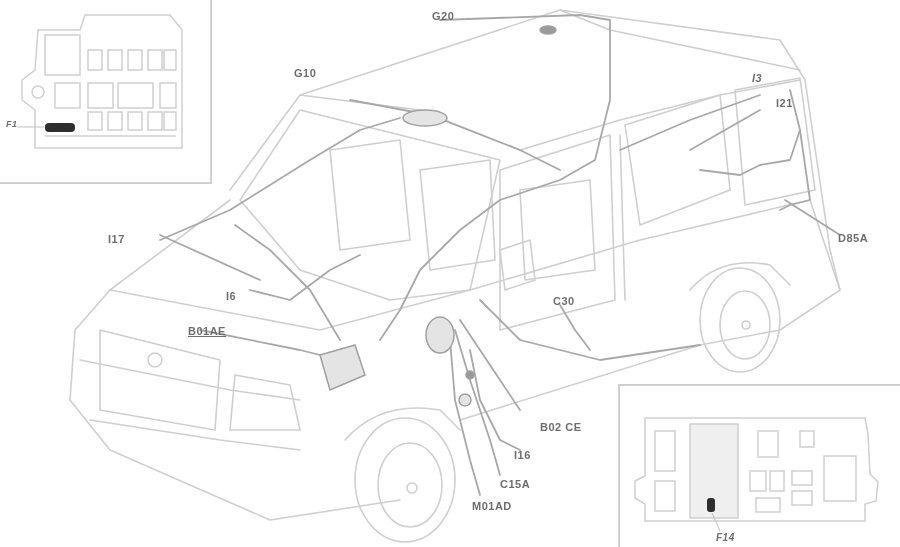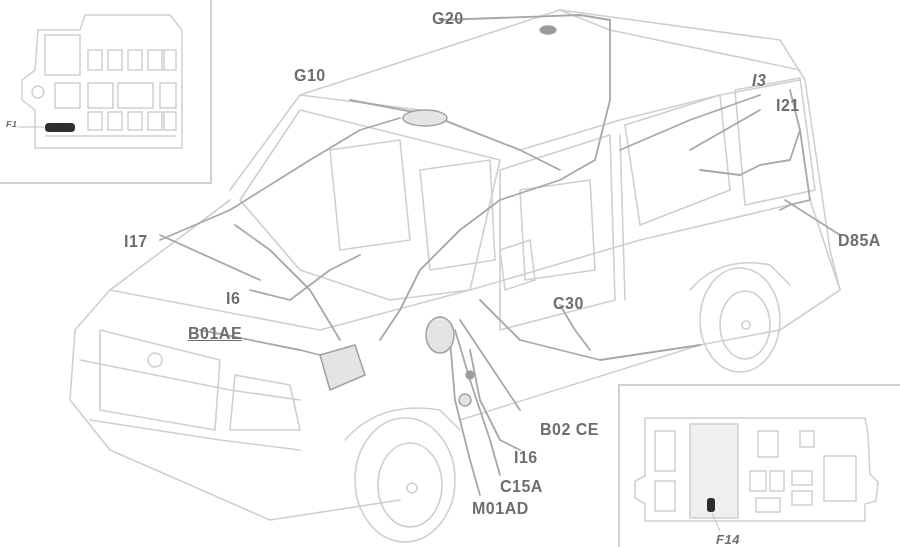--- a/index.html
+++ b/index.html
@@ -1,19 +1,19 @@
 <!DOCTYPE html>
 <html><head>
 <meta charset="utf-8">
 <style>
   html, body { margin:0; padding:0; background:#ffffff; }
   body { width:900px; height:547px; position:relative; overflow:hidden;
          font-family:"Liberation Sans", sans-serif; }
   .canvas { position:absolute; left:0; top:0; width:900px; height:547px; }
-  .lbl { position:absolute; font-size:16px; color:#6e6e6e; font-weight:bold;
+  .lbl { position:absolute; font-size:11px; color:#6e6e6e; font-weight:bold;
          letter-spacing:0.5px; filter:blur(0.6px); white-space:nowrap; }
   .inset { position:absolute; background:#fff; border:2px solid #d6d6d6;font-style:italic; }
 </style>
 </head>
 <body>
 
 <div class="canvas">
 <svg width="900" height="547" viewBox="0 0 900 547">
   <g fill="none" stroke="#cfcfcf" stroke-width="1.6" stroke-linejoin="round" stroke-linecap="round">
 
@@ -131,28 +131,28 @@
       <rect x="172" y="85" width="20" height="14"></rect>
         <rect x="172" y="105" width="20" height="14"></rect>
       <rect x="136" y="112" width="24" height="14"></rect>
       <rect x="204" y="70" width="32" height="45"></rect>
       <rect x="35" y="45" width="20" height="40"></rect>
         <rect x="35" y="95" width="20" height="30"></rect>
     </g>
     <rect x="87" y="112" width="8" height="14" rx="3" fill="#2e2e2e"></rect>
     <path d="M92 127 L100 145" stroke="#c0c0c0" stroke-width="1"></path>
   </svg>
-  <span class="lbl" style="left:96px; top:146px; font-size:13px;">F14</span>
+  <span class="lbl" style="left:96px; top:146px; font-size:10px;">F14</span>
 </div>
 
 <span class="lbl" style="left:432px; top:10px;">G20</span>
 <span class="lbl" style="left:294px; top:67px;">G10</span>
 <span class="lbl" style="left:752px; top:72px;font-style:italic;">I3</span>
 <span class="lbl" style="left:752px; top:97px;margin-left:24px;">I21</span>
-<span class="lbl" style="left:124px; top:233px;">I17</span>
+<span class="lbl" style="left:108px; top:233px;">I17</span>
 <span class="lbl" style="left:226px; top:290px;">I6</span>
 <span class="lbl" style="left:838px; top:232px;">D85A</span>
 <span class="lbl" style="left:553px; top:295px;">C30</span>
 <span class="lbl" style="left:188px; top:325px;text-decoration:underline;">B01AE</span>
 <span class="lbl" style="left:540px; top:421px;">B02 CE</span>
 <span class="lbl" style="left:514px; top:449px;">I16</span>
 <span class="lbl" style="left:500px; top:478px;">C15A</span>
 <span class="lbl" style="left:472px; top:500px;">M01AD</span>
 
 </body></html>

